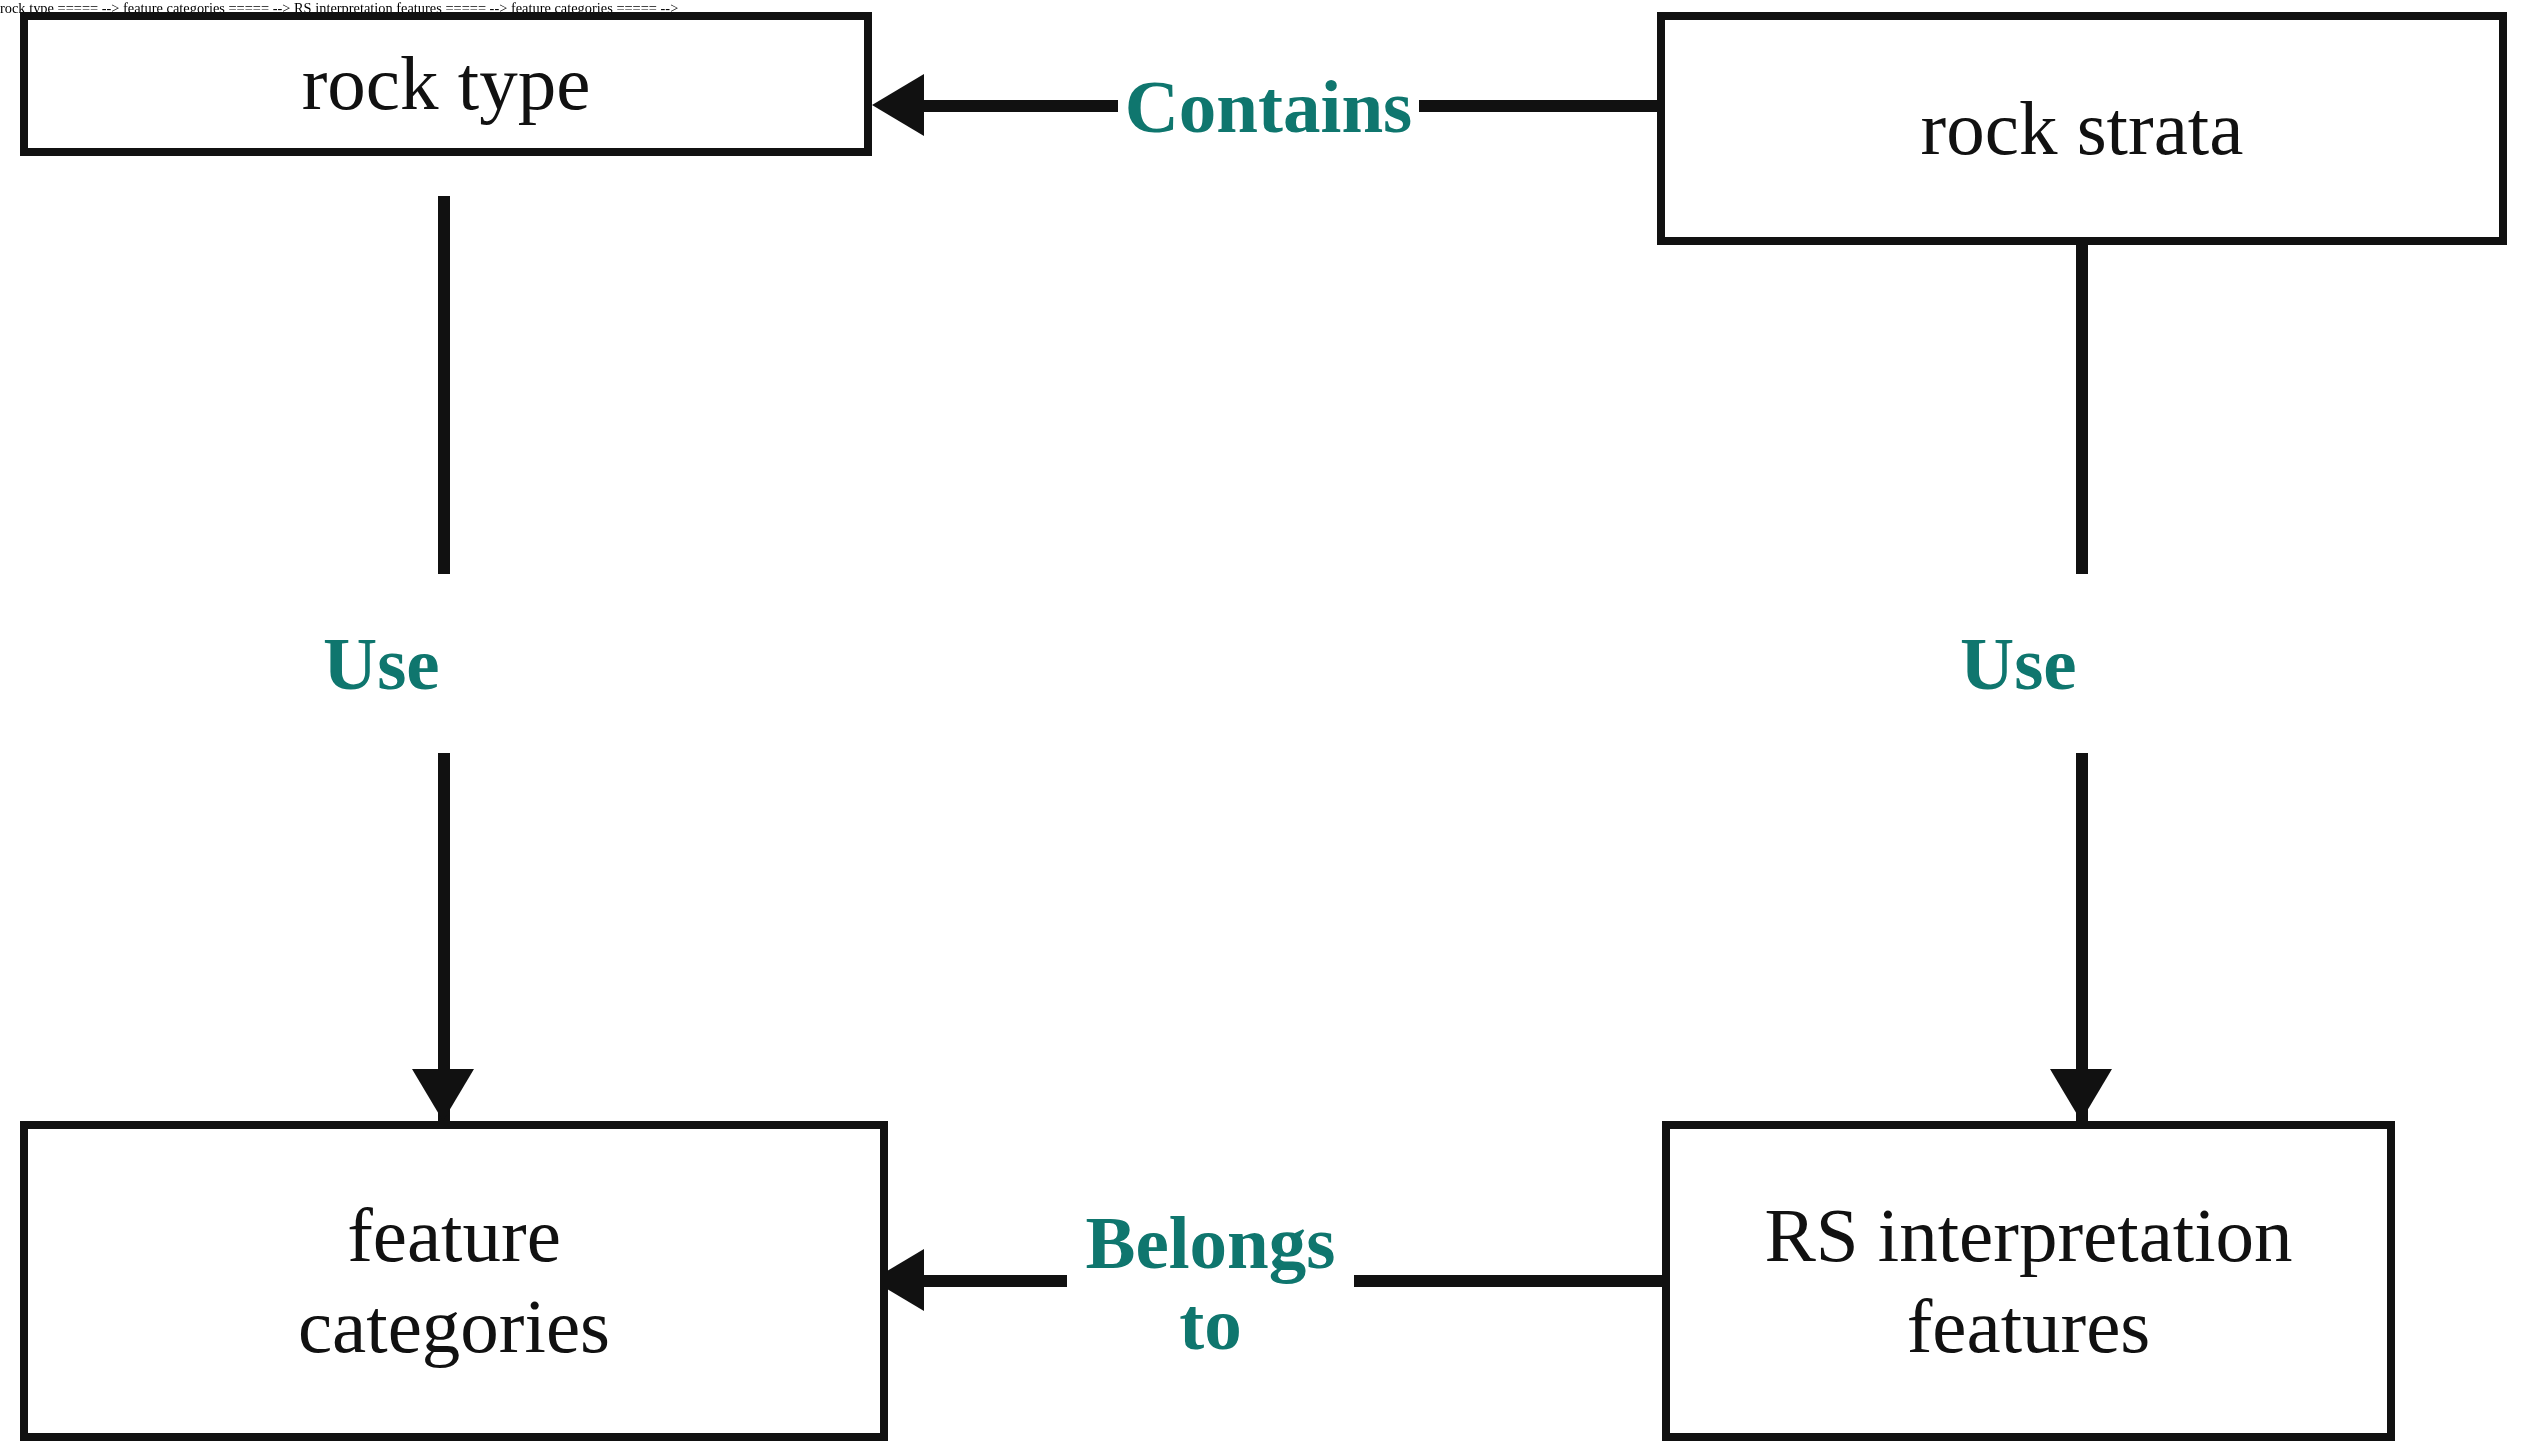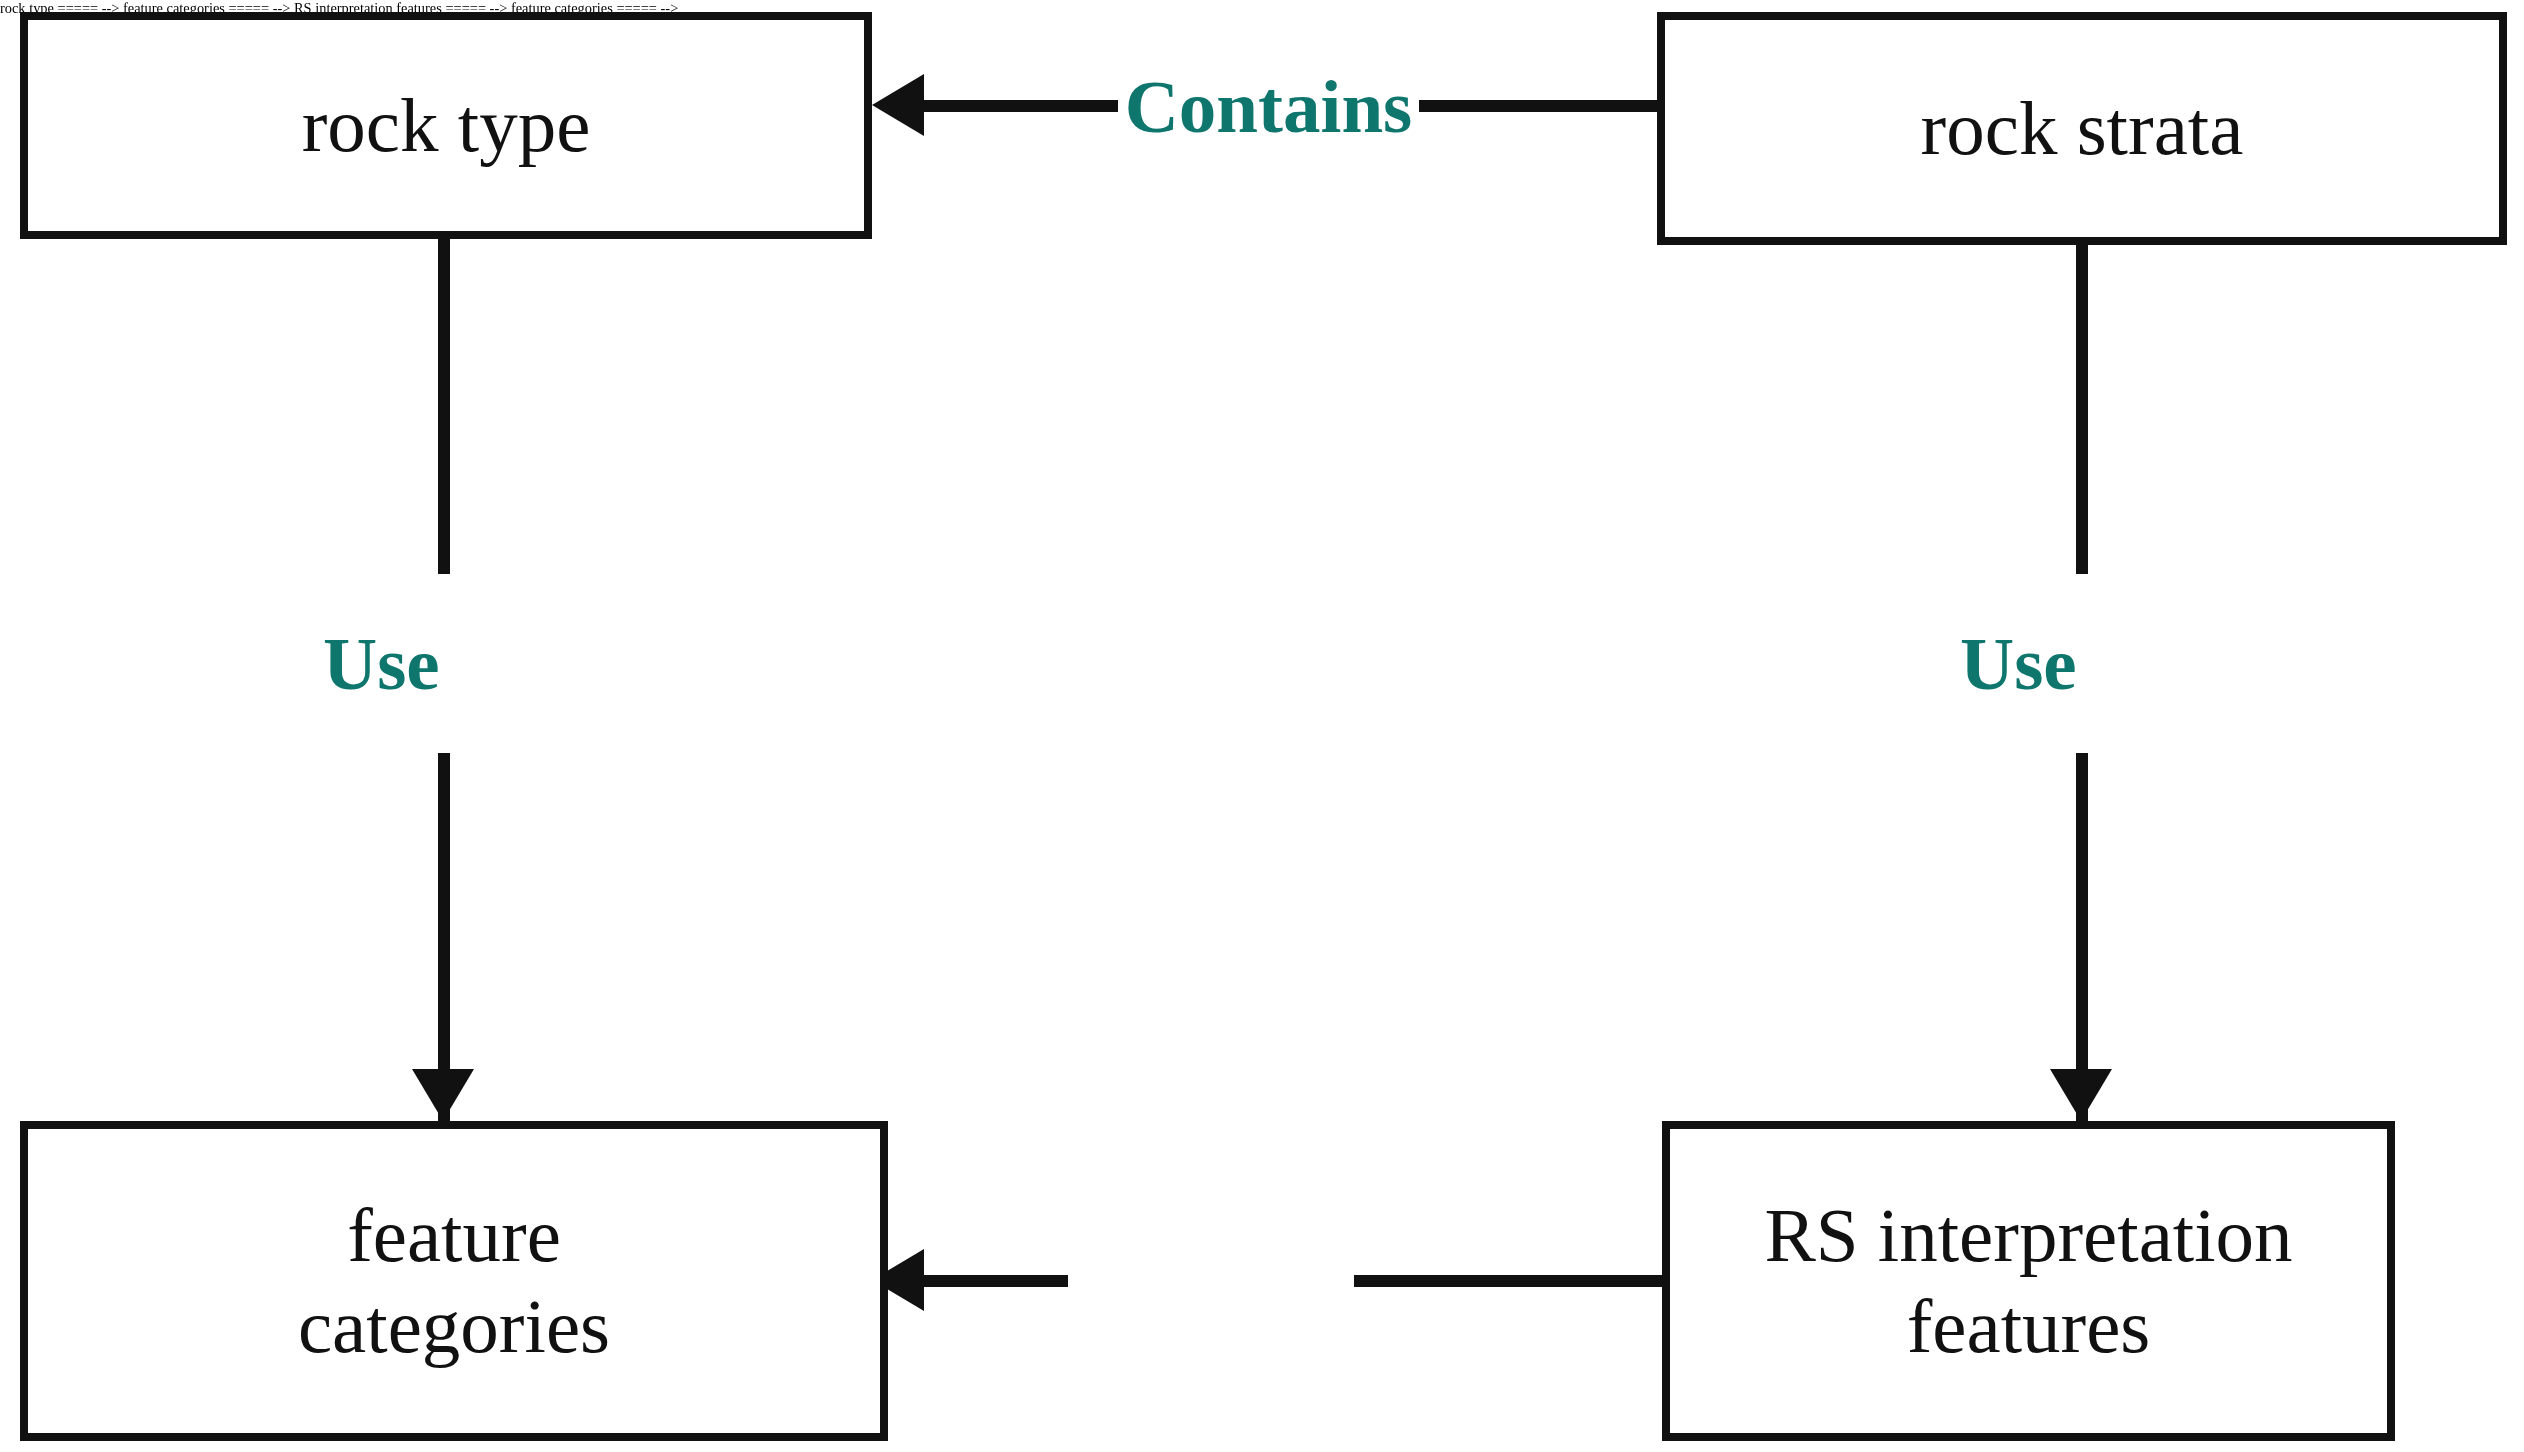--- a/index.html
+++ b/index.html
@@ -31,21 +31,21 @@
     font-weight: 400;
     line-height: 1.18;
     z-index: 3;
   }
   .node .label {
     display: block;
     padding: 0 9px;
     white-space: pre-line;
   }
 
-  #node-rock-type      { left: 20px;   top: 11.7px;   width: 852px; height: 227px; font-size: 77px; }
+  #node-rock-type      { left: 20px;   top: 11.7px;   width: 852px; height: 144px; font-size: 77px; }
   #node-rock-strata    { left: 1657px; top: 11.7px;   width: 850px; height: 233px; font-size: 77px; }
   #node-feature-cat    { left: 20px;   top: 1121px; width: 868px; height: 320px; font-size: 77px; }
   #node-rs-features    { left: 1662px; top: 1121px; width: 733px; height: 320px; font-size: 77px; }
 
   
   .hline {
     position: absolute;
     background: #111111;
     height: 11.7px;
     z-index: 1;
@@ -155,15 +155,17 @@
 
    RS interpretation features ===== --&gt;
   <div class="vline" id="edge-use-right-line"></div>
   <div class="arrow-down" id="edge-use-right-head"></div>
   <div class="rel-label" id="rel-use-right">Use</div>
 
    feature categories ===== --&gt;
   <div class="hline" id="edge-belongs-seg-right"></div>
   <div class="hline" id="edge-belongs-seg-left"></div>
   <div class="arrow-left" id="edge-belongs-head"></div>
+  <div class="rel-label" id="rel-belongs-to">Belongs
+to</div>
 
 </div>
 
 
 </body></html>

